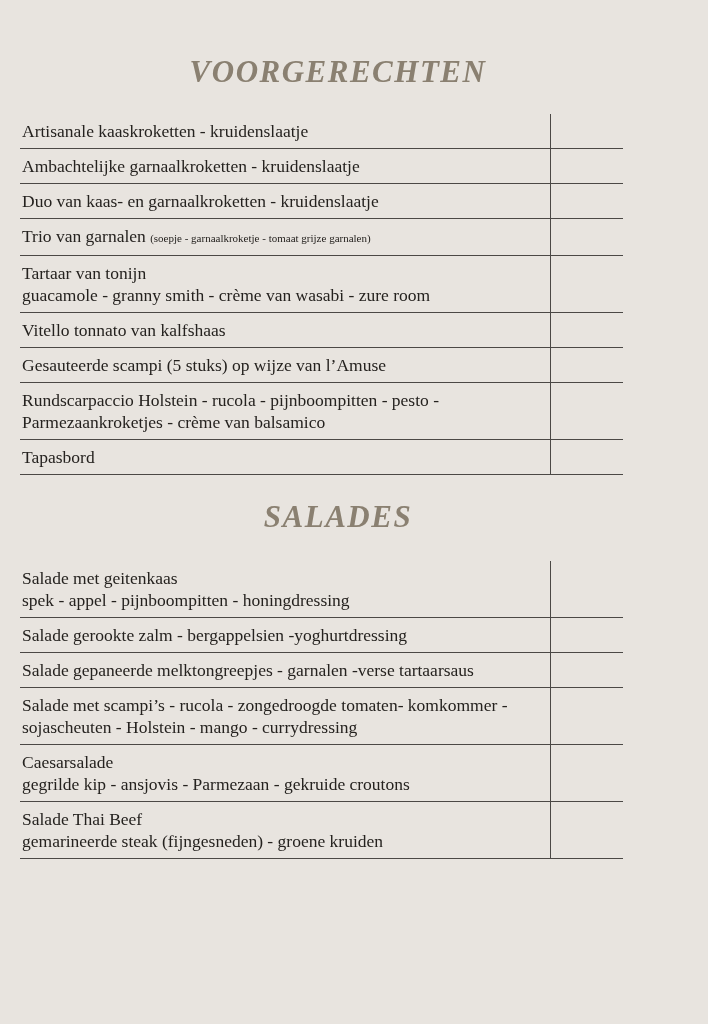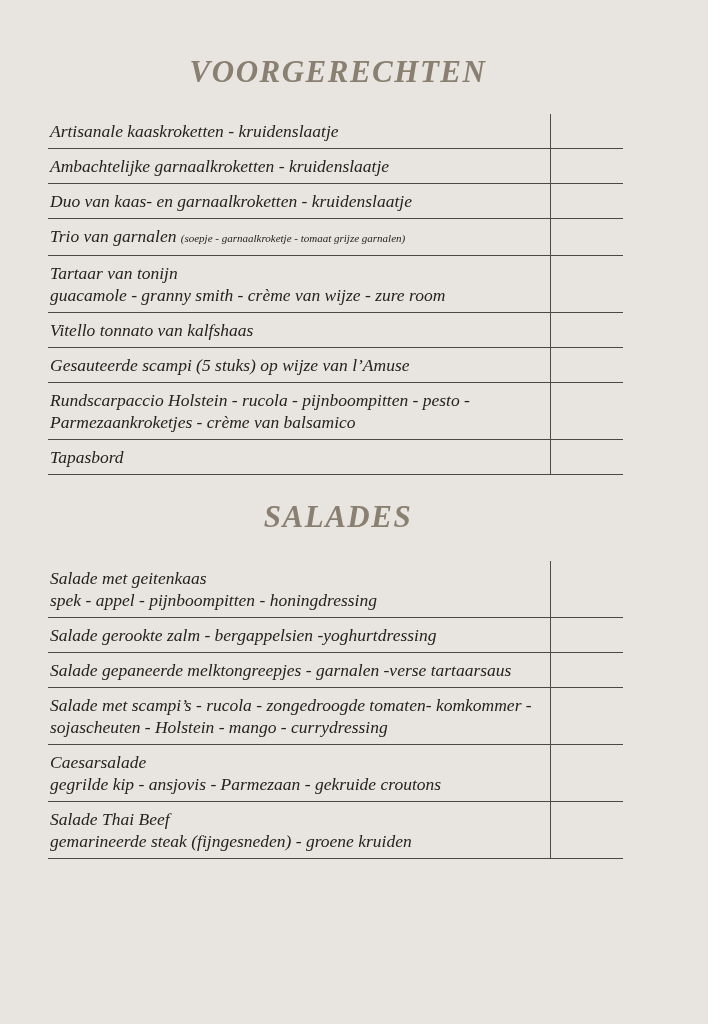--- a/index.html
+++ b/index.html
@@ -23,22 +23,21 @@
     font-size: 31px;
     letter-spacing: 1.5px;
     color: #8a8071;
     margin: 54px 0 24px 0;
   }
   .section-title.salades {
     margin-top: 24px;
     margin-bottom: 26px;
   }
   .menu-table {
-    margin: 0 53px 0 48px;
-    font-style: italic;
+    margin: 0 53px 0 20px;
   }
   .row {
     display: flex;
     align-items: stretch;
     border-bottom: 1px solid #4b4845;
   }
   .cell-text {
     flex: 1 1 auto;
     padding: 6px 8px 6px 2px;
     font-size: 17.5px;
@@ -88,21 +87,21 @@
     <div class="row">
       <div class="cell-text">
         <div class="line"><span>Trio van garnalen</span> <span class="small">(soepje - garnaalkroketje - tomaat grijze garnalen)</span></div>
       </div>
       <div class="cell-price"></div>
     </div>
 
     <div class="row">
       <div class="cell-text">
         <div class="line">Tartaar van tonijn</div>
-        <div class="line">guacamole - granny smith - crème van wijze - zure room</div>
+        <div class="line">guacamole - granny smith - crème van wasabi - zure room</div>
       </div>
       <div class="cell-price"></div>
     </div>
 
     <div class="row">
       <div class="cell-text">
         <div class="line">Vitello tonnato van kalfshaas</div>
       </div>
       <div class="cell-price"></div>
     </div>

